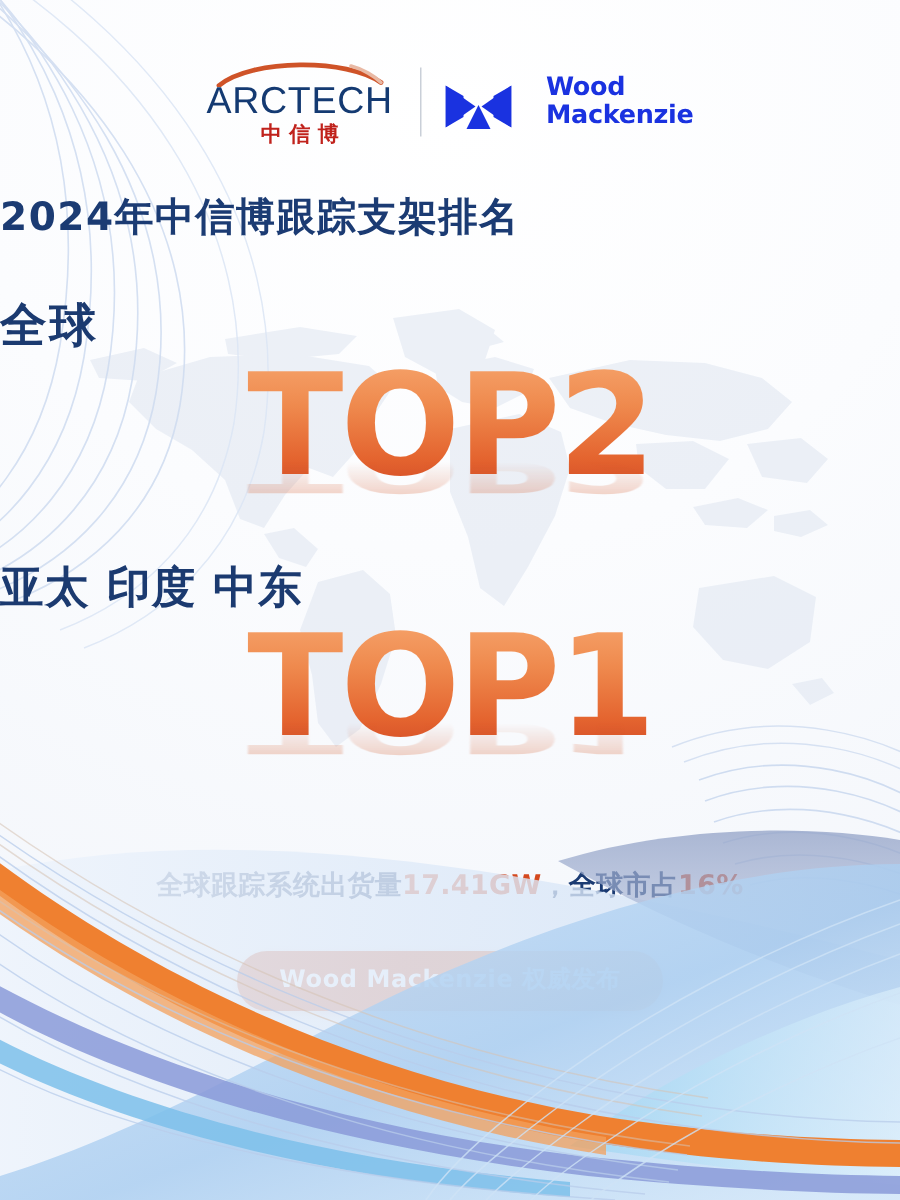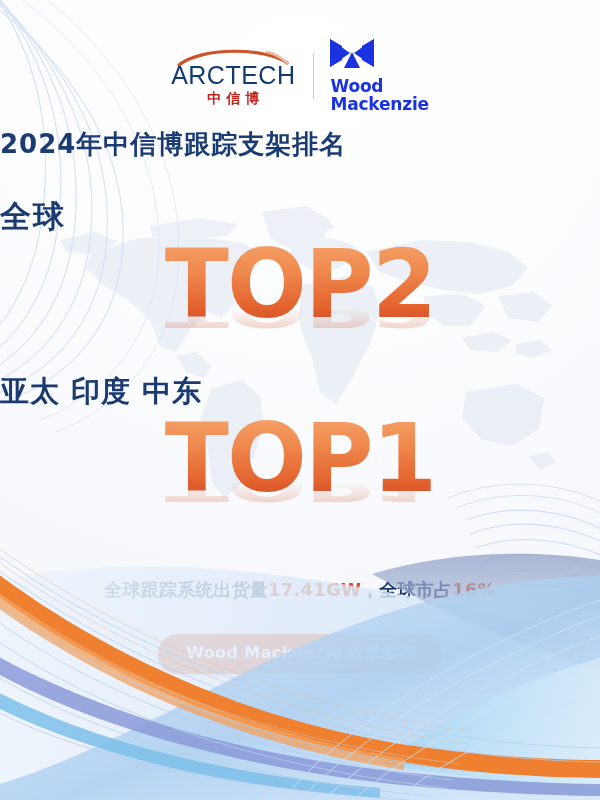--- a/index.html
+++ b/index.html
@@ -37,21 +37,21 @@
     font-size:25px;font-weight:400;letter-spacing:.5px;color:#143a72;line-height:1;
   }
   .arctech-cn{
     font-family:"DejaVu Sans","Liberation Sans",sans-serif;
     font-size:14px;font-weight:700;color:#c0221c;letter-spacing:5px;
     margin-top:3px;line-height:1;text-indent:5px;
   }
   .logo-divider{
     width:1px;height:46px;background:#c9cfd8;margin:0 16px 0 0;
   }
-  .logo-wm{display:flex;align-items:flex-start;gap:9px;flex-direction:column;}
+  .logo-wm{display:flex;align-items:flex-end;gap:23px;}
   .wm-mark{display:block;width:44px;height:30px;}
   .wm-word{
     font-family:"DejaVu Sans","Liberation Sans",sans-serif;
     font-size:17px;font-weight:700;color:#1a32e0;line-height:1.08;letter-spacing:-.2px;
   }
 
   
   .headline{
     position:absolute;left:0;top:127px;width:600px;
     font-family:"DejaVu Sans","Liberation Sans",sans-serif;

